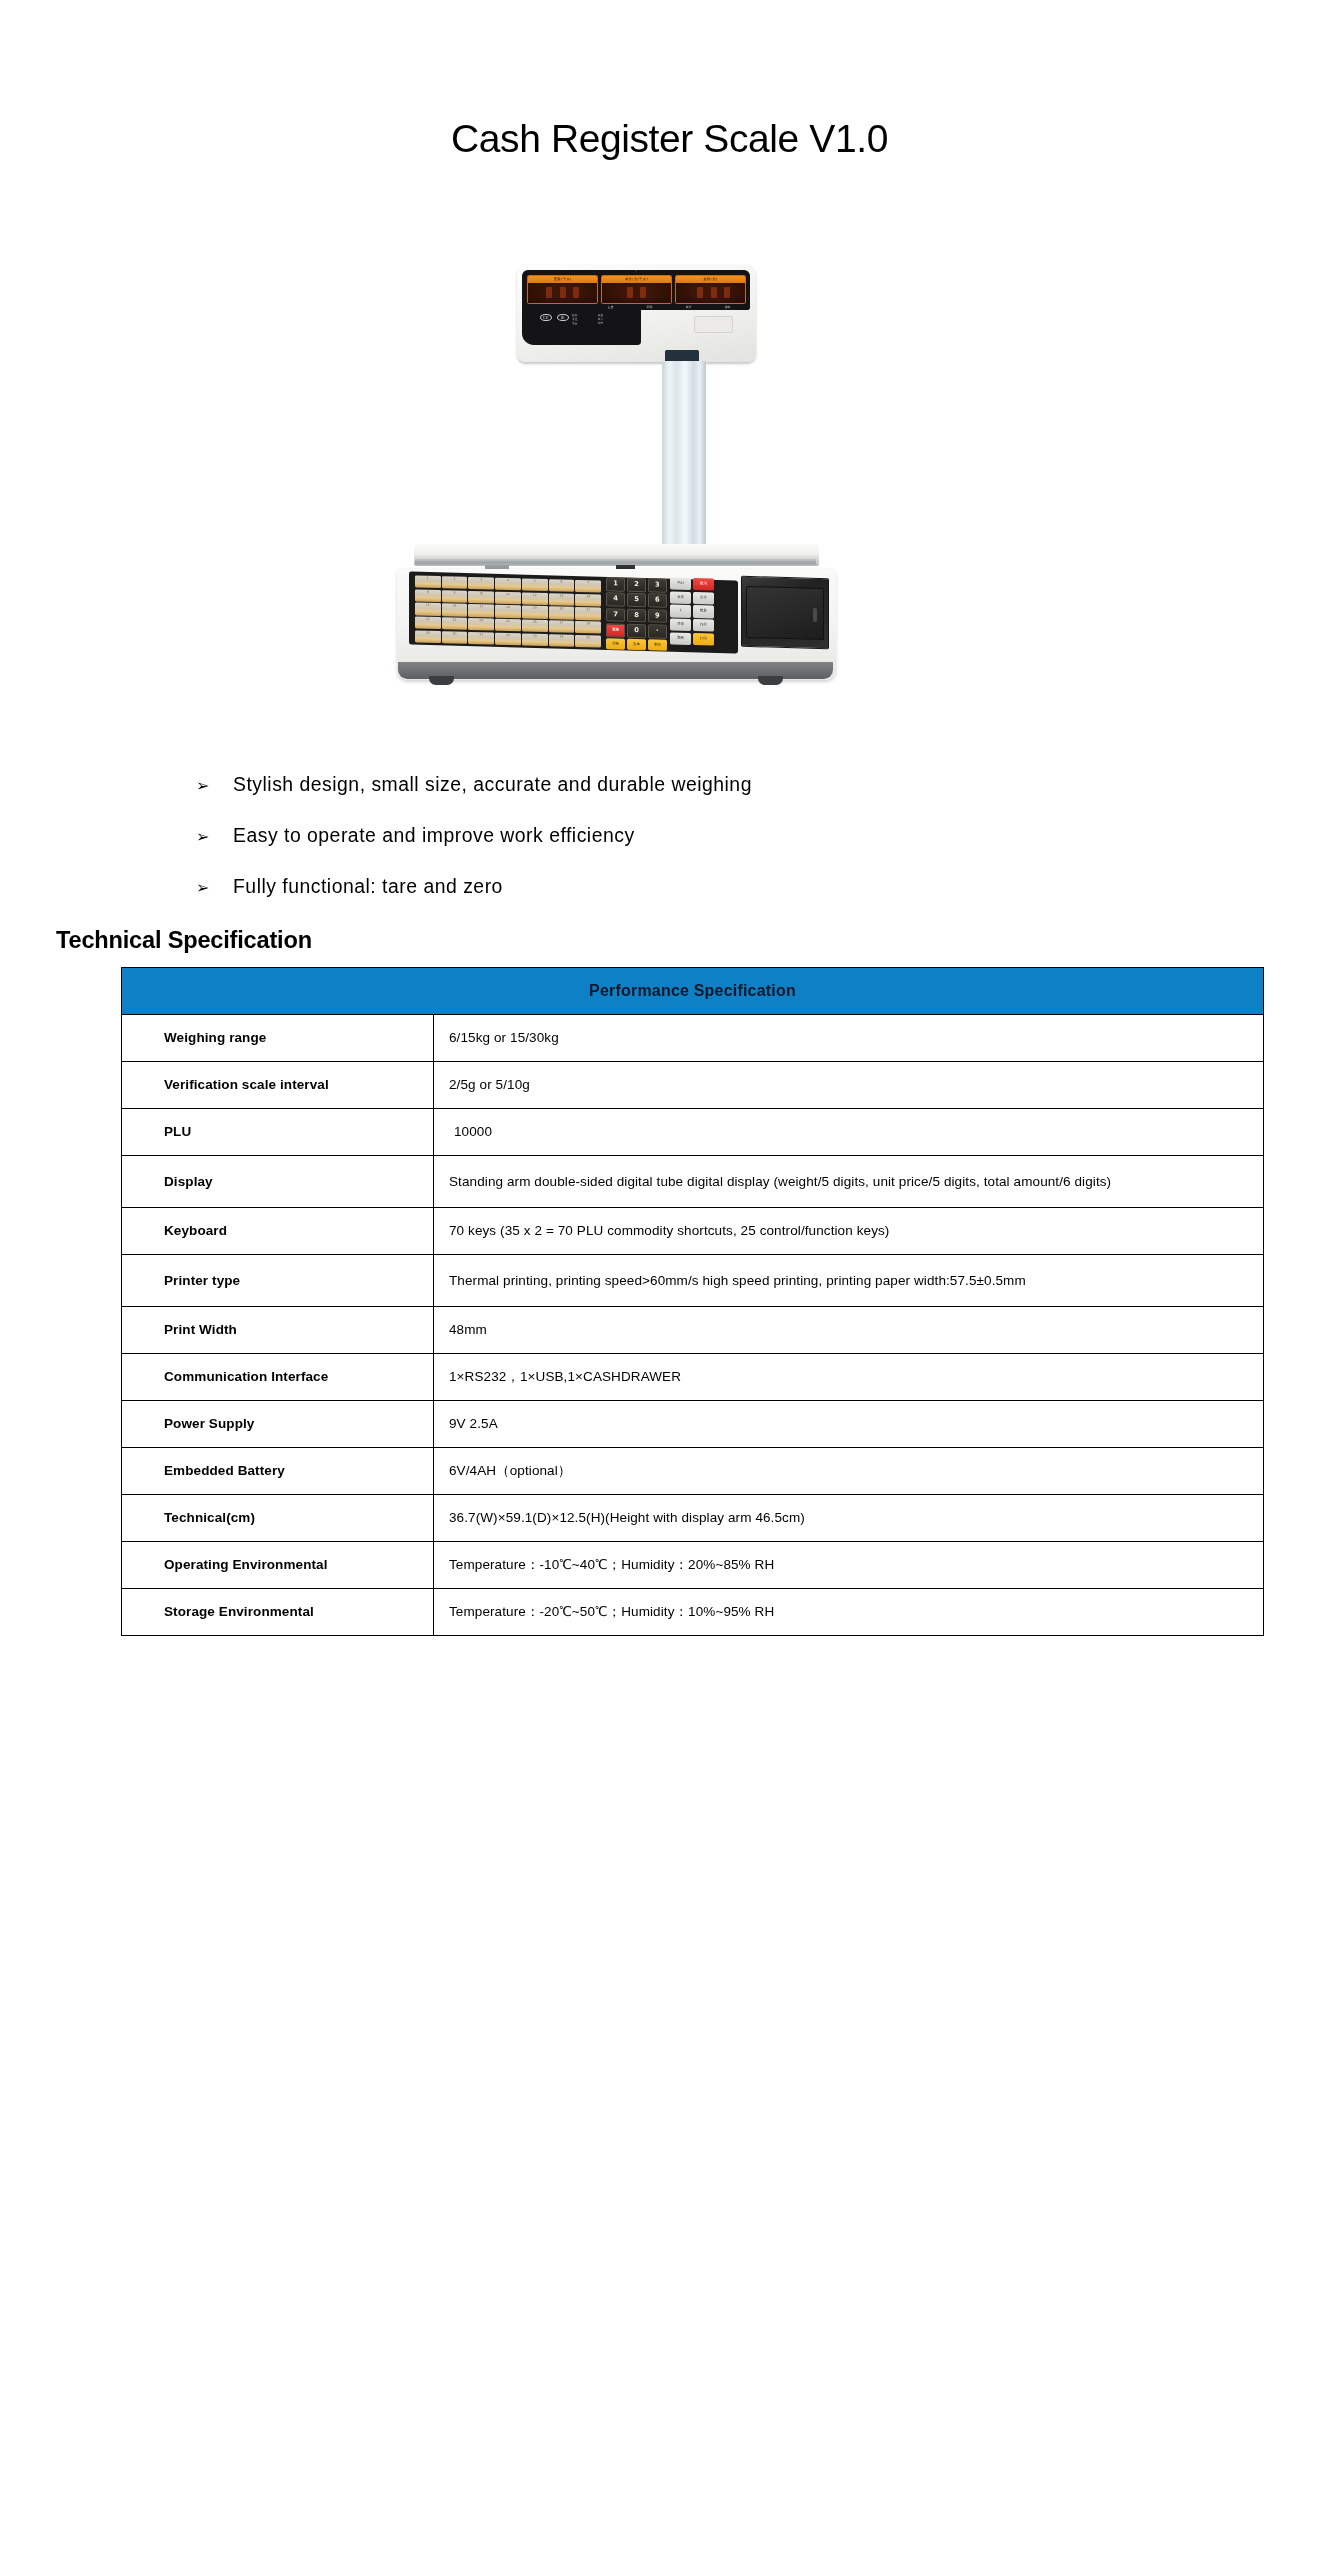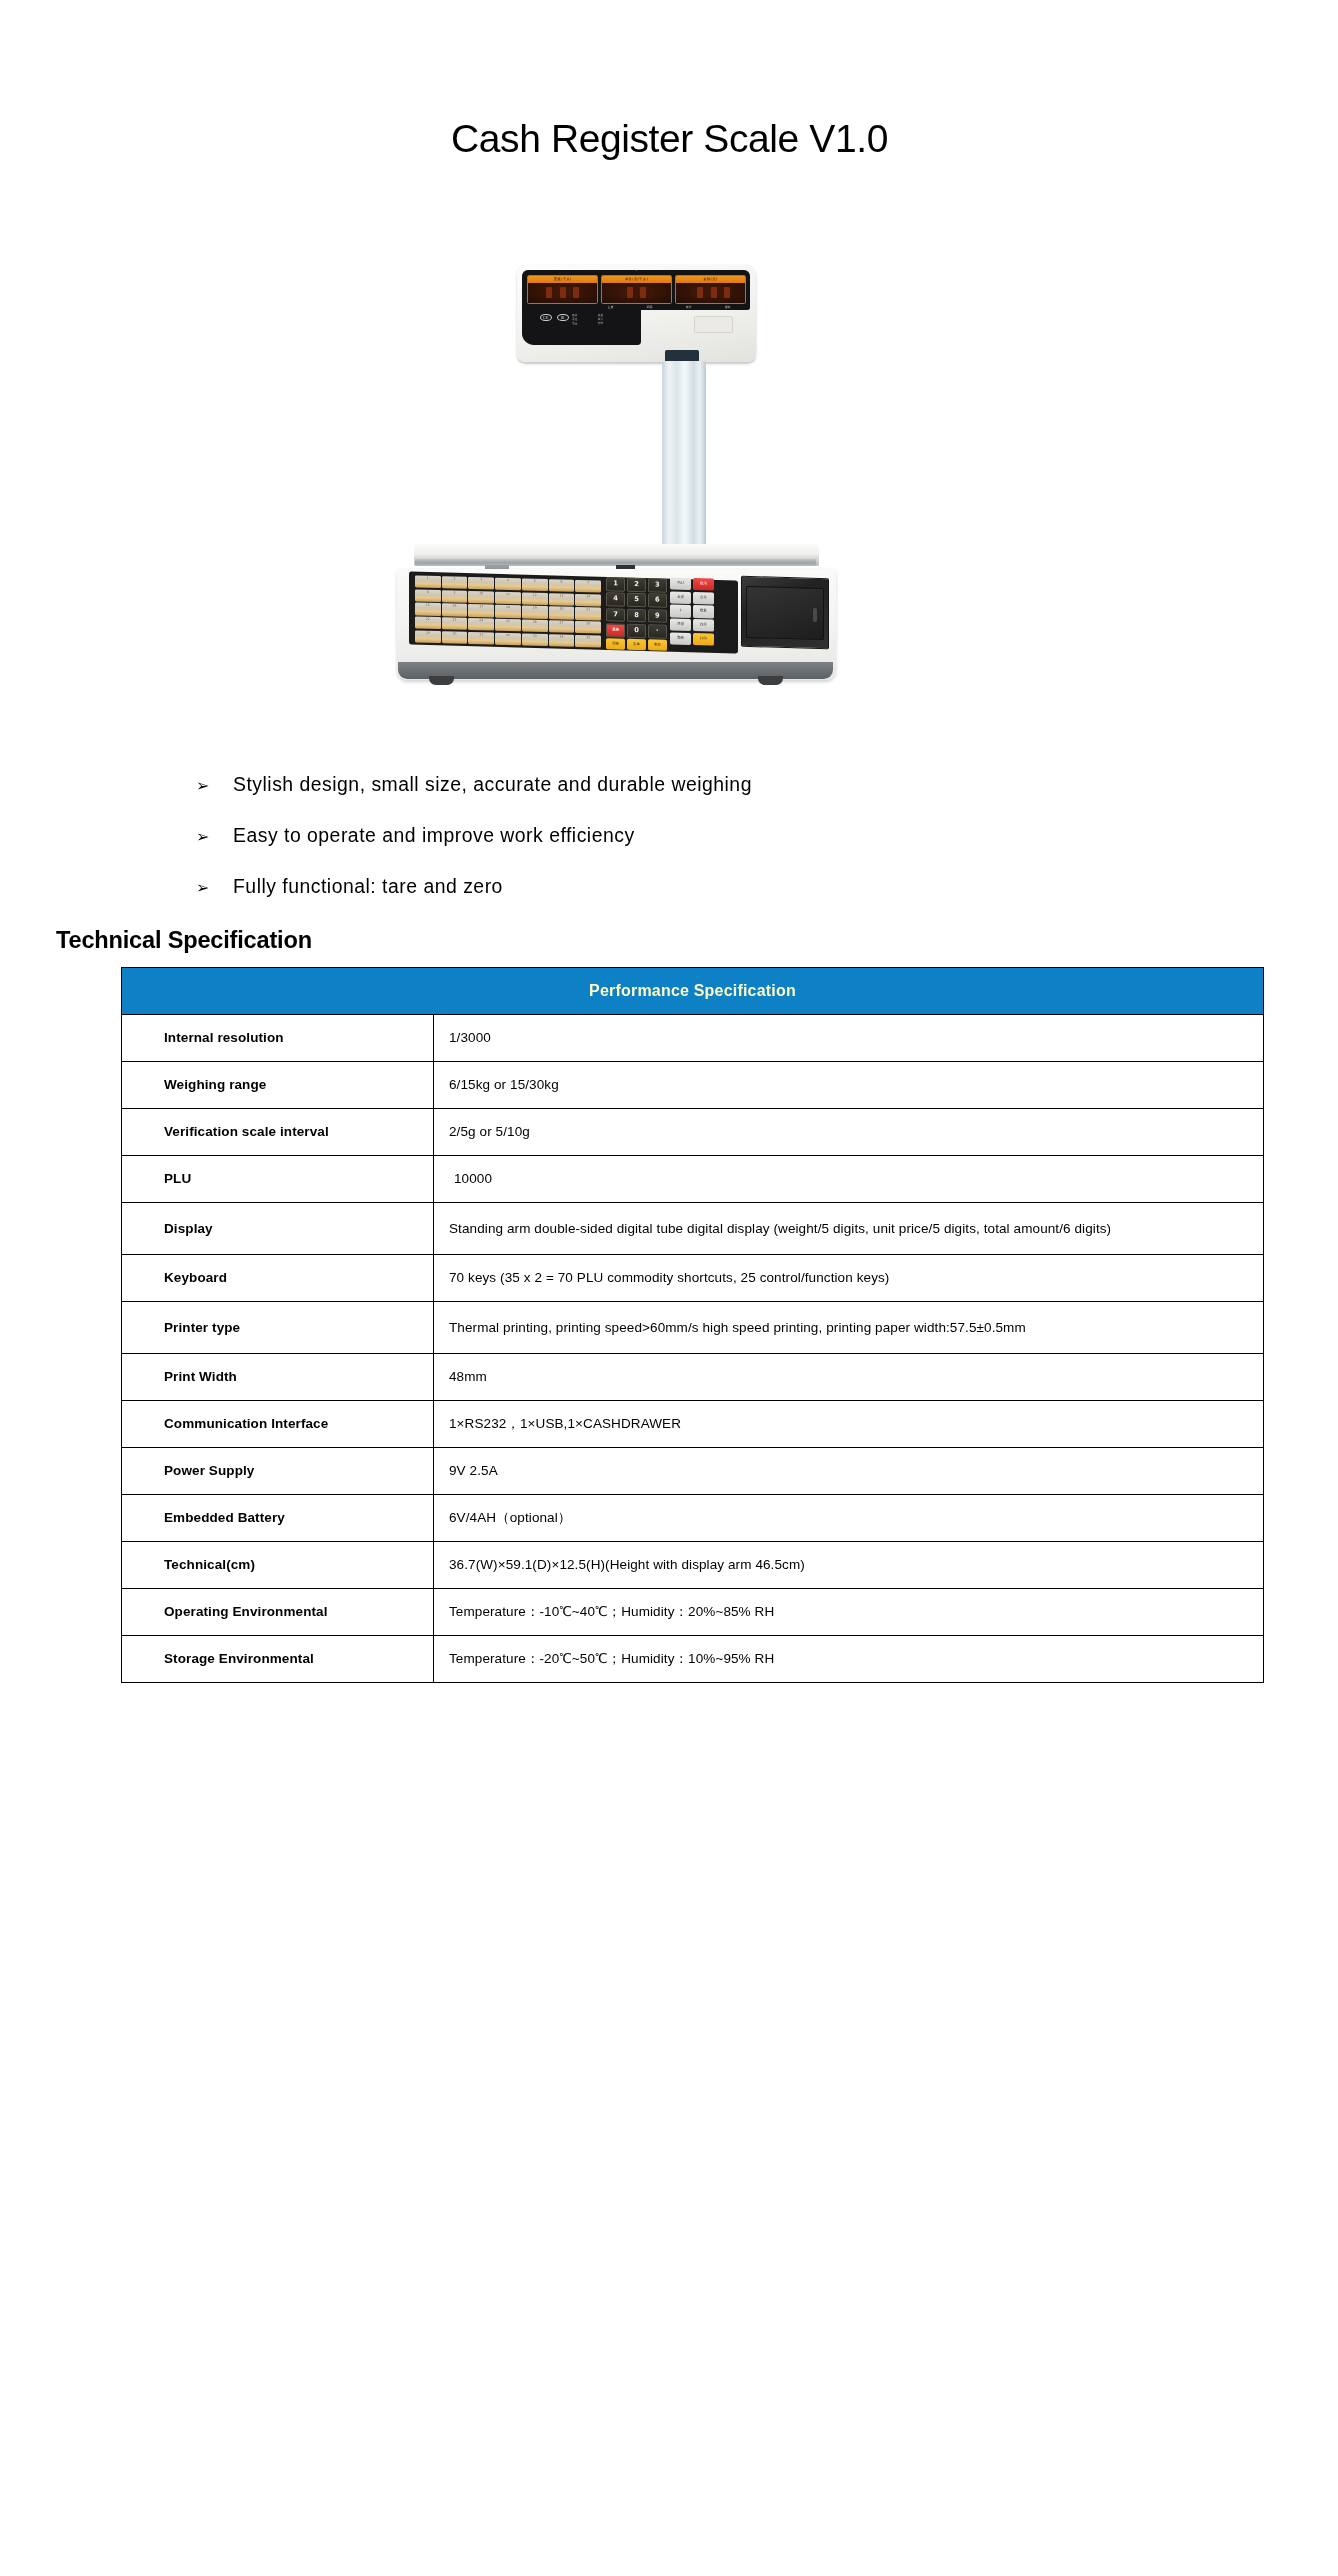--- a/index.html
+++ b/index.html
@@ -357,21 +357,21 @@
     border-collapse: collapse;
     table-layout: fixed;
   }
   .spec-table th,
   .spec-table td {
     border: 1.3px solid #000000;
     vertical-align: middle;
   }
   .spec-head {
     background: #0d80c6;
-    color: #fef9c3;
+    color: #0f172a;
     font-size: 16px;
     font-weight: bold;
     text-align: center;
     height: 47px;
     letter-spacing: 0.2px;
     border-color: #000000;
   }
   .col-label { width: 312px; }
   .spec-label {
     font-size: 13.5px;
@@ -570,24 +570,20 @@
     <col class="col-label">
     <col>
   </colgroup>
   <thead>
     <tr>
       <th class="spec-head" colspan="2">Performance Specification</th>
     </tr>
   </thead>
   <tbody>
     <tr class="spec-row">
-      <td class="spec-label">Internal resolution</td>
-      <td class="spec-value">1/3000</td>
-    </tr>
-    <tr class="spec-row">
       <td class="spec-label">Weighing range</td>
       <td class="spec-value">6/15kg or 15/30kg</td>
     </tr>
     <tr class="spec-row">
       <td class="spec-label">Verification scale interval</td>
       <td class="spec-value">2/5g or 5/10g</td>
     </tr>
     <tr class="spec-row">
       <td class="spec-label">PLU</td>
       <td class="spec-value" style="padding-left:20px">10000</td>

